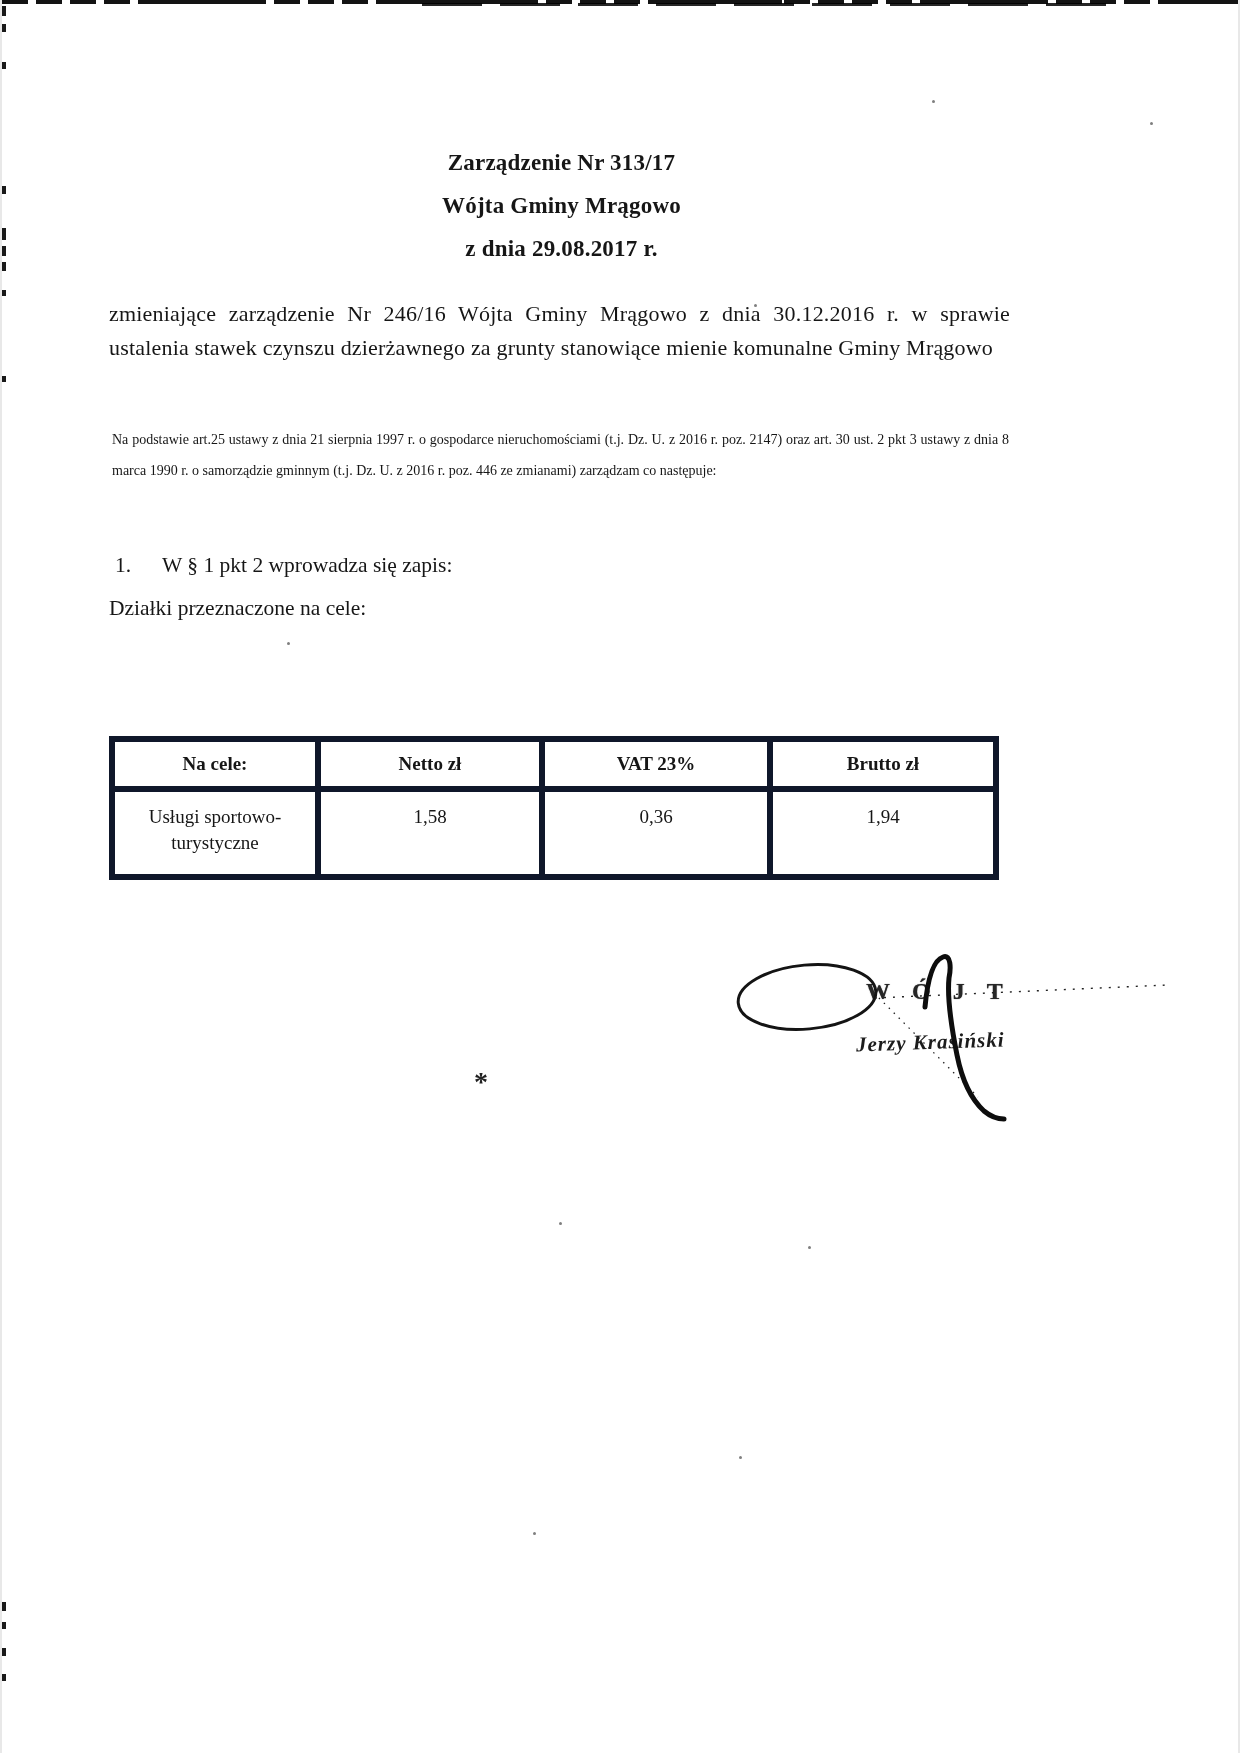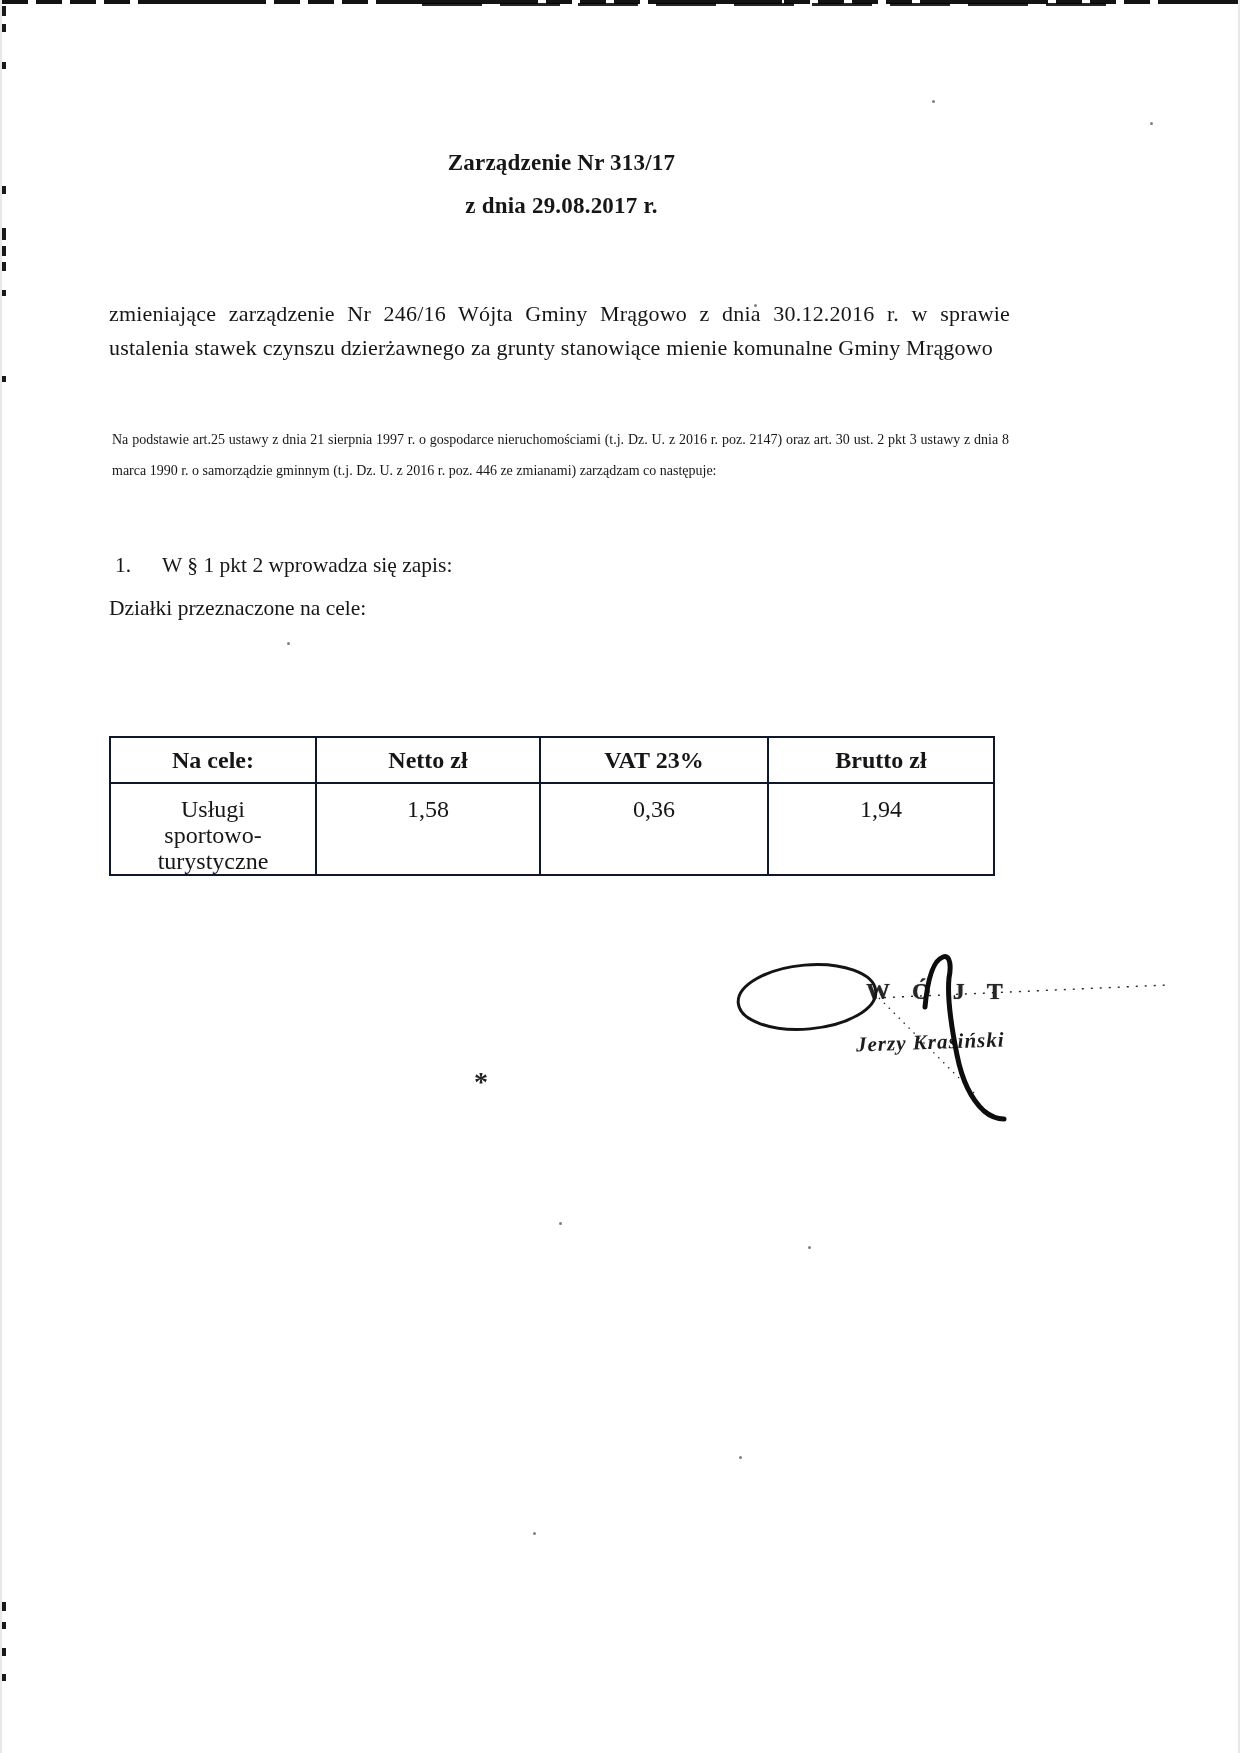--- a/index.html
+++ b/index.html
@@ -47,22 +47,22 @@
   .item1{top:553px;}
   .item2{top:896px;}
   .item3{top:939px;}
   .table-intro{position:absolute;top:596px;left:107px;font-size:21.5px;}
 
   table.rates{
     position:absolute;top:736px;left:107px;width:884px;
     border-collapse:collapse;table-layout:fixed;
   }
   table.rates th, table.rates td{
-    border:2px solid #0f172a;
-    font-size:24px;text-align:center;padding:0;
+    border:6px solid #0f172a;
+    font-size:19px;text-align:center;padding:0;
   }
   table.rates th{height:44px;font-weight:bold;vertical-align:middle;}
   table.rates td{height:70px;vertical-align:top;padding-top:12px;line-height:26px;}
   table.rates td.cell-goal{padding-left:24px;padding-right:24px;}
   col.c0{width:206px;} col.c1{width:224px;} col.c2{width:228px;} col.c3{width:226px;}
 
   .signature{position:absolute;top:820px;left:620px;width:590px;height:330px;}
   .stamp-title{
     position:absolute;top:158px;left:244px;
     font-size:24px;font-weight:bold;letter-spacing:22px;color:#262626;
@@ -105,20 +105,21 @@
   <div class="dot" style="top:122px;left:1148px;"></div>
   <div class="dot" style="top:304px;left:752px;"></div>
   <div class="dot" style="top:642px;left:285px;"></div>
   <div class="dot" style="top:1222px;left:557px;"></div>
   <div class="dot" style="top:1246px;left:806px;"></div>
   <div class="dot" style="top:1456px;left:737px;"></div>
   <div class="dot" style="top:1532px;left:531px;"></div>
 
   <div class="title-block">
     <div>Zarządzenie Nr 313/17</div>
+    <div>Wójta Gminy Mrągowo</div>
     <div>z dnia 29.08.2017 r.</div>
   </div>
 
   <p class="subject">zmieniające zarządzenie Nr 246/16 Wójta Gminy Mrągowo z dnia 30.12.2016 r. w sprawie ustalenia stawek czynszu dzierżawnego za grunty stanowiące mienie komunalne Gminy Mrągowo</p>
 
   <p class="legal">Na podstawie art.25 ustawy z dnia 21 sierpnia 1997 r. o gospodarce nieruchomościami (t.j. Dz. U. z 2016 r. poz. 2147) oraz art. 30 ust. 2 pkt 3 ustawy z dnia 8 marca 1990 r. o samorządzie gminnym (t.j. Dz. U. z 2016 r. poz. 446 ze zmianami) zarządzam co następuje:</p>
 
   <div class="list-item item1">
     <span class="num">1.</span><span>W § 1 pkt 2 wprowadza się zapis:</span>
   </div>

